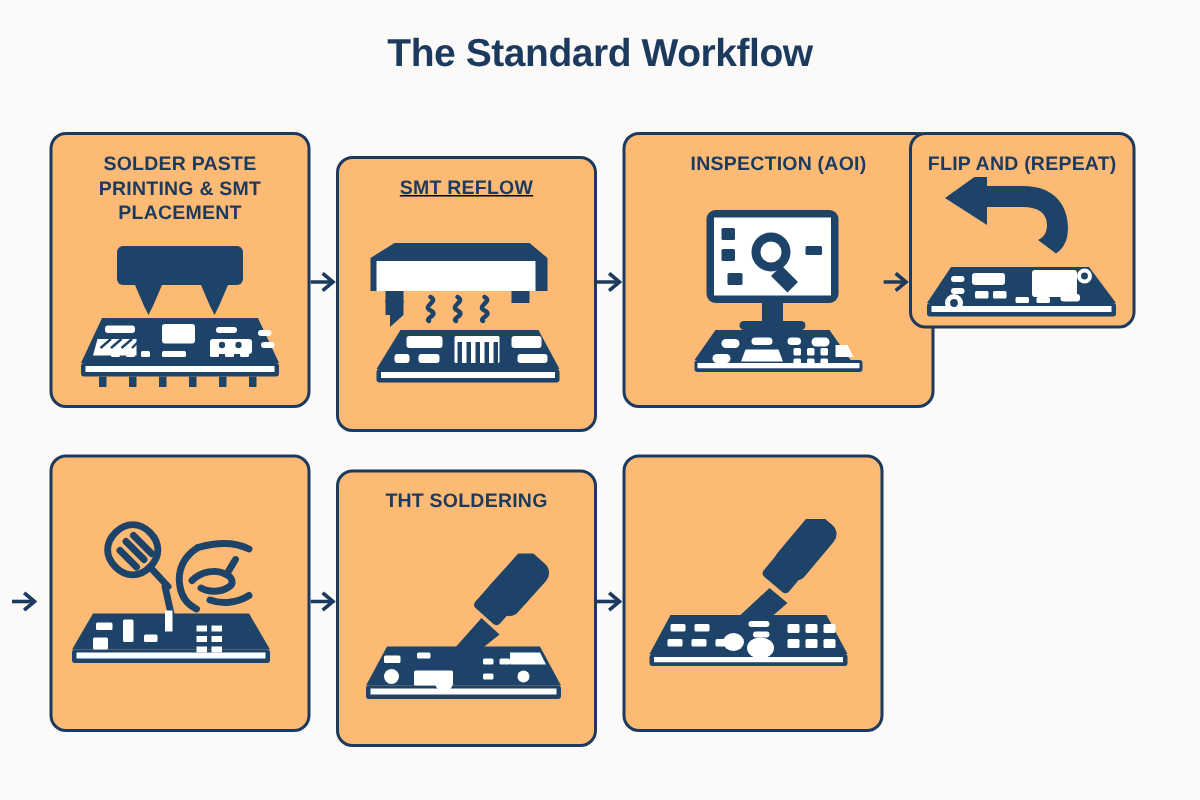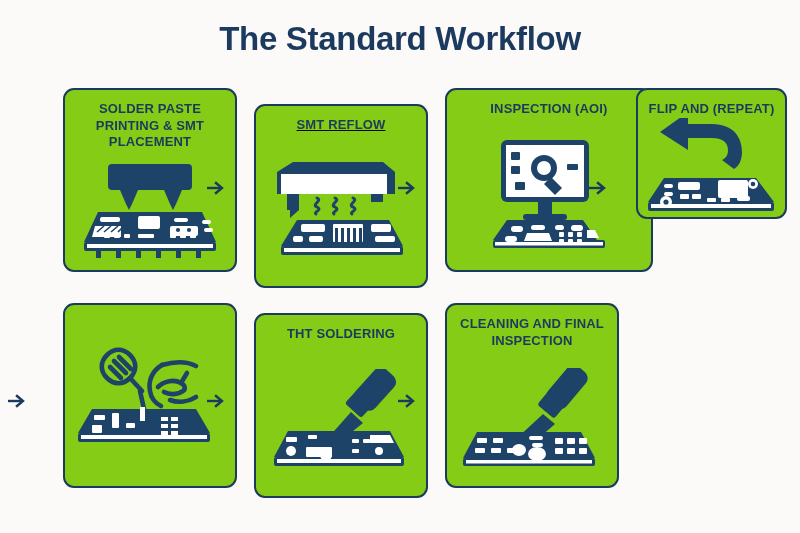--- a/index.html
+++ b/index.html
@@ -5,31 +5,31 @@
   html,body{margin:0;padding:0;}
   body{
     width:800px;height:533px;
     background:#FBFAF8;
     font-family:"Liberation Sans", sans-serif;
     overflow:hidden;position:relative;
   }
   #page-title{
     position:absolute;top:20px;left:0;width:800px;
     text-align:center;
-    font-size:33px;font-weight:bold;
+    font-size:26px;font-weight:bold;
     color:#1C3A5E;
     letter-spacing:-0.3px;
   }
   .card{
     position:absolute;
-    background:#84cc16;
+    background:#fdba74;
     border:2.5px solid #1C3A5E;
     border-radius:11px;
     box-sizing:border-box;
-    display:flex;flex-direction:column;align-items:center;margin-left:30px;
+    display:flex;flex-direction:column;align-items:center;
   }
   .card-label{
     margin-top:11px;
     width:92%;
     text-align:center;
     font-size:13px;font-weight:bold;
     line-height:1.27;
     color:#1C3A5E;
     letter-spacing:0.15px;
     text-transform:uppercase;
@@ -314,21 +314,20 @@
 <div class="arrow" style="left:398px;top:392px;">
   <svg width="18" height="18" viewBox="0 0 18 18">
     <g stroke="#1C3A5E" stroke-width="2.4" fill="none" stroke-linecap="square">
       <path d="M1 9 h11"></path>
       <path d="M9 4 l6 5 -6 5" stroke-linejoin="miter"></path>
     </g>
   </svg>
 </div>
 
 <div class="card" style="left:415px;top:303px;width:174px;height:185px;">
-  <div class="card-label">CLEANING AND FINAL INSPECTION</div>
   <div class="card-art">
     <svg width="150" height="100" viewBox="0 0 150 100">
       <g fill="#1D4369">
         <rect x="98" y="-4" width="24" height="46" rx="8" transform="rotate(40 110 19)"></rect>
         <rect x="84" y="26" width="22" height="20" rx="3" transform="rotate(40 95 36)"></rect>
         <path d="M86 46 l12 10 -30 26 -10 -10 z"></path>
         <path d="M58 72 l12 10 -18 8 z"></path>
         <path d="M20 64 h104 l14 26 H6 z"></path>
         <rect x="6" y="90" width="132" height="8" rx="2"></rect>
       </g>

